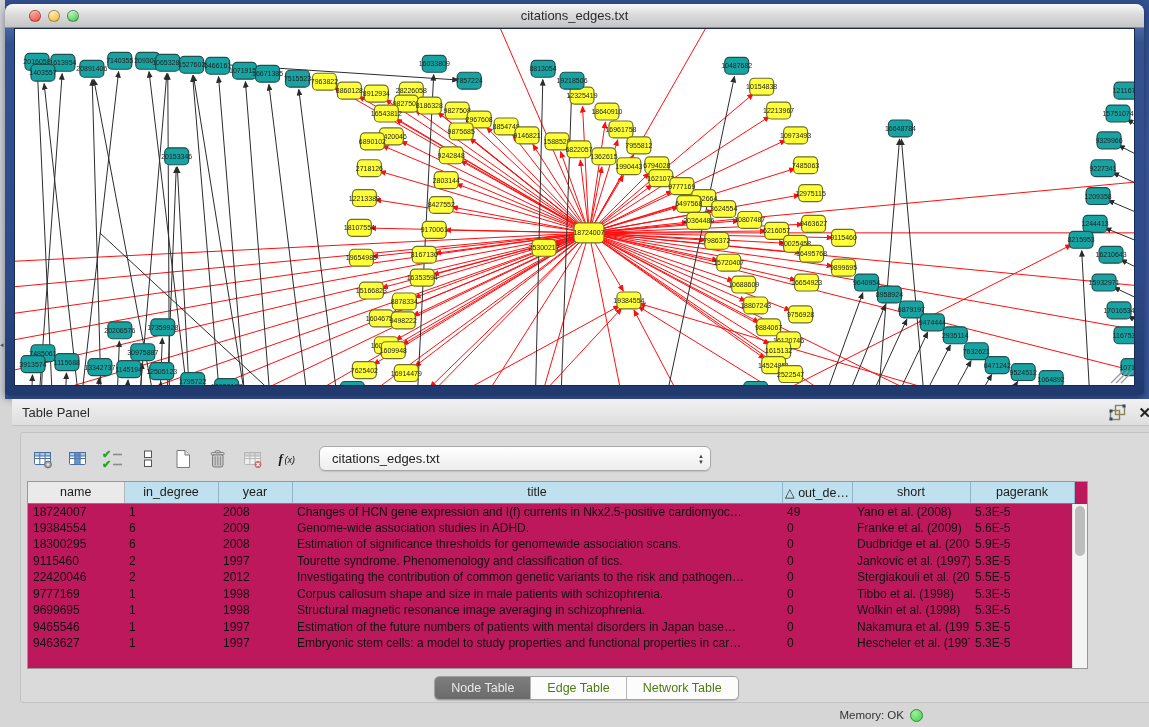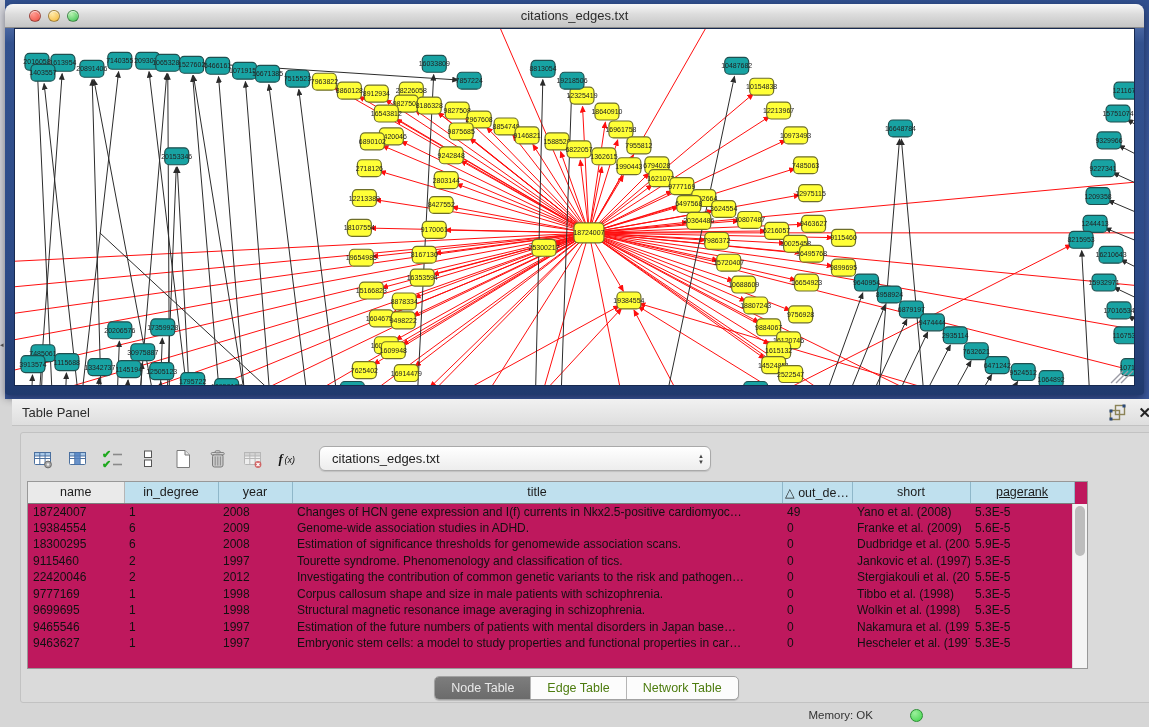--- a/index.html
+++ b/index.html
@@ -67,21 +67,21 @@
 
   .tabsrow { display:flex; justify-content:center; margin-top:7px; }
   .segmented { display:flex; border:1px solid #a2a2a2; border-radius:5px; overflow:hidden;
     background:#fcfcfc; box-shadow:0 1px 1px rgba(0,0,0,.15);justify-content:center; }
   .seg { padding:3px 16px; font-size:12.5px; color:#4d7c0f; border-right:1px solid #b5b5b5;
     line-height:16px; }
   .seg:last-child { border-right:none; }
   .seg.active { background:linear-gradient(180deg,#7d7d7d,#6b6b6b); color:#e9e9e9; }
 
   .statusbar { position:absolute; left:0; bottom:0; width:923px; height:24px;
-    display:flex; align-items:center; justify-content:flex-end; padding-right:12px;gap:31px; }
+    display:flex; align-items:center; justify-content:flex-end; padding-right:12px; }
   .mem-label { font-size:11.5px; color:#333; margin-right:6px; }
   .mem-dot { width:13px; height:13px; border-radius:50%; border:1px solid #2a8f33;
     background:radial-gradient(circle at 35% 30%,#9cf09c,#3fd24a); }
 </style>
 </head>
 <body>
 
 <div class="stage">
 
   <div class="desktop">
@@ -910,21 +910,21 @@
       <div class="tablewrap">
         <table class="grid">
           <thead id="thead">
               <tr>
                 <th class="first" style="width: 96px;">name</th>
                 <th style="width: 94px;">in_degree</th>
                 <th style="width: 74px;">year</th>
                 <th style="width: 490px;">title</th>
                 <th style="width: 70px;">△ out_de…</th>
                 <th style="width: 118px; text-align: center;">short</th>
-                <th style="width: 104px; text-decoration: underline;">pagerank</th>
+                <th style="width: 104px;">pagerank</th>
               </tr>
             </thead>
           <tbody id="tbody">
               <tr>
                 <td>18724007</td>
                 <td>1</td>
                 <td>2008</td>
                 <td>Changes of HCN gene expression and I(f) currents in Nkx2.5-positive cardiomyoc…</td>
                 <td>49</td>
                 <td>Yano et al. (2008)</td>

